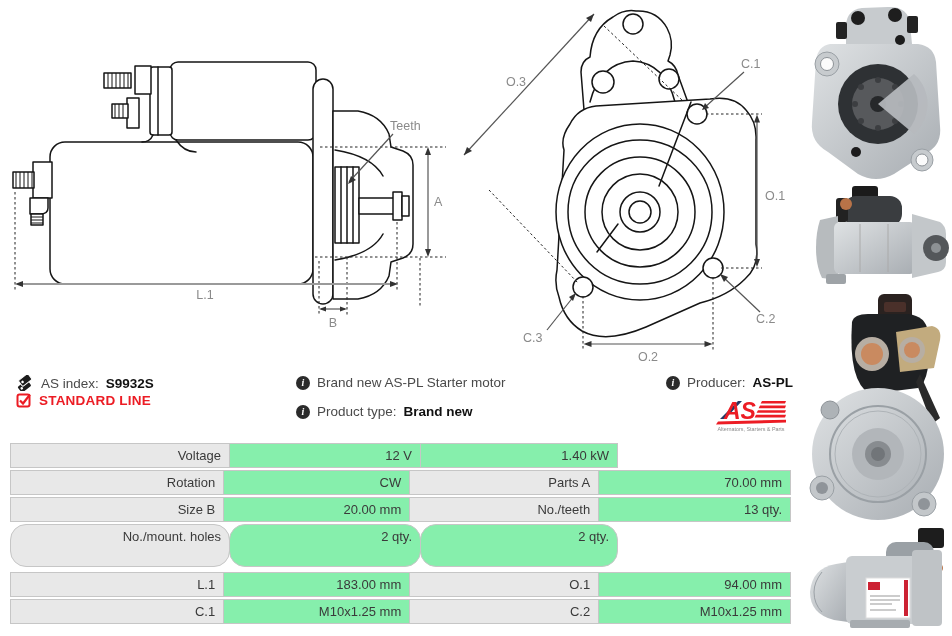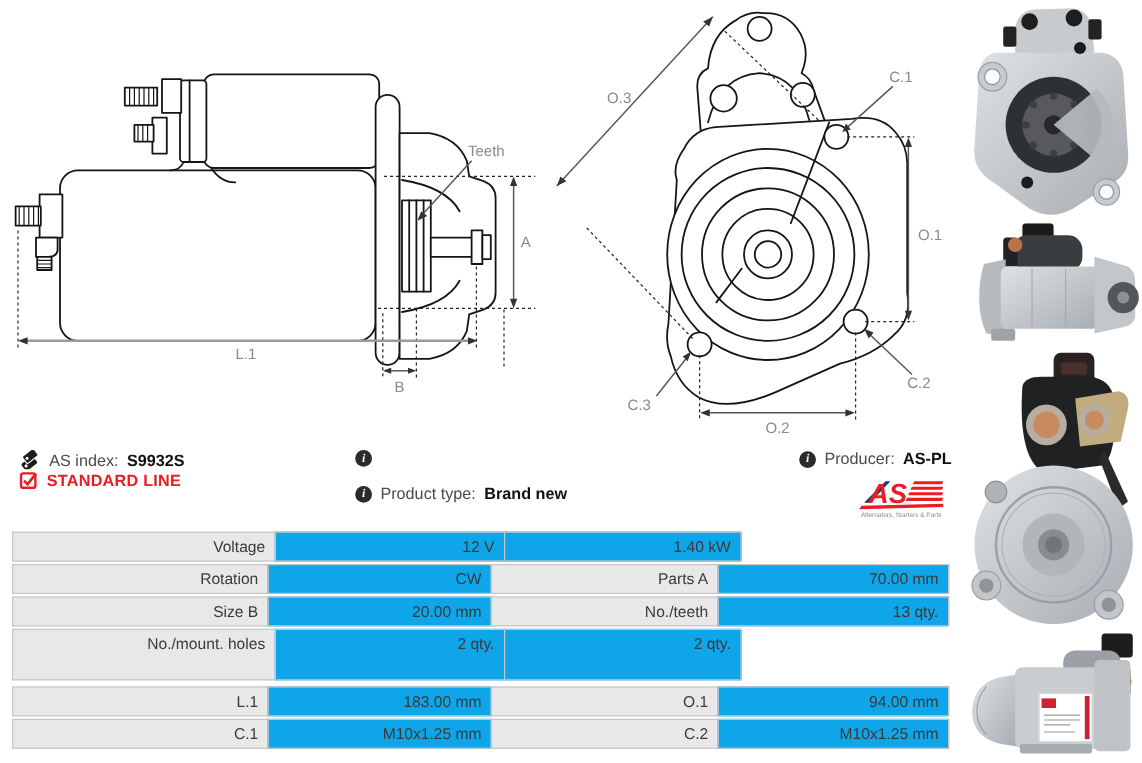--- a/index.html
+++ b/index.html
@@ -11,25 +11,25 @@
   .info-line b{color:#111;}
   .red-bold{color:#ec1c24;font-weight:bold;letter-spacing:.2px;}
   .info-badge{display:inline-flex;width:14px;height:14px;border-radius:50%;background:#2b2b2b;color:#fff;
               align-items:center;justify-content:center;font-size:10px;font-weight:bold;
               font-family:"Liberation Serif",serif;font-style:italic;flex:0 0 auto;}
   
   .spec-table{position:absolute;left:10px;top:443px;width:781px;font-size:13px;color:#3a3a3a;}
   .srow{display:flex;margin-bottom:2px;}
   .srow.group-gap{margin-bottom:5px;}
   .cell{box-sizing:border-box;border:1px solid #c6c6c6;height:25px;display:flex;align-items:center;
-        justify-content:flex-end;padding:0 8px;background:#0ea5e9;text-align:right;}
+        justify-content:flex-end;padding:0 8px;background:#86efac;text-align:right;}
   .cell+.cell{margin-left:-1px;}
   .lab{background:#e8e8e8;}
   .c1{width:220px;}.c2{width:192px;}.c3{width:195px;}.c4{width:198px;}
-  .tall .cell{height:43px;align-items:flex-start;padding-top:4px;line-height:1.25;}
+  .tall .cell{height:43px;align-items:flex-start;padding-top:4px;line-height:1.25;border-radius:16px;}
   
   .dim-label{fill:#8a8a8a;font-size:12.5px;font-family:"Liberation Sans",sans-serif;}
 </style>
 </head>
 <body>
 
 <div class="page">
 
   <svg class="abs" style="left:0;top:0" width="505" height="370" viewBox="0 0 505 370">
     <g fill="#fff" stroke="#151515" stroke-width="1.5" stroke-linejoin="round" stroke-linecap="round">
@@ -268,20 +268,21 @@
   <div class="info-line" style="left:16px;top:392px">
     <svg width="16" height="16" viewBox="0 0 16 16">
       <rect x="1.5" y="2.5" width="12" height="12" rx="2" fill="none" stroke="#ec1c24" stroke-width="2"></rect>
       <path d="M4,8.5 L7,11.5 L14,2.5" fill="none" stroke="#ec1c24" stroke-width="2.2"></path>
     </svg>
     <span class="red-bold">STANDARD LINE</span>
   </div>
 
   <div class="info-line" style="left:296px;top:375px">
     <span class="info-badge">i</span>
+    <span>Brand new AS-PL Starter motor</span>
   </div>
 
   <div class="info-line" style="left:296px;top:404px">
     <span class="info-badge">i</span>
     <span>Product type:</span>
     <b>Brand new</b>
   </div>
 
   <div class="info-line" style="left:666px;top:375px">
     <span class="info-badge">i</span>

